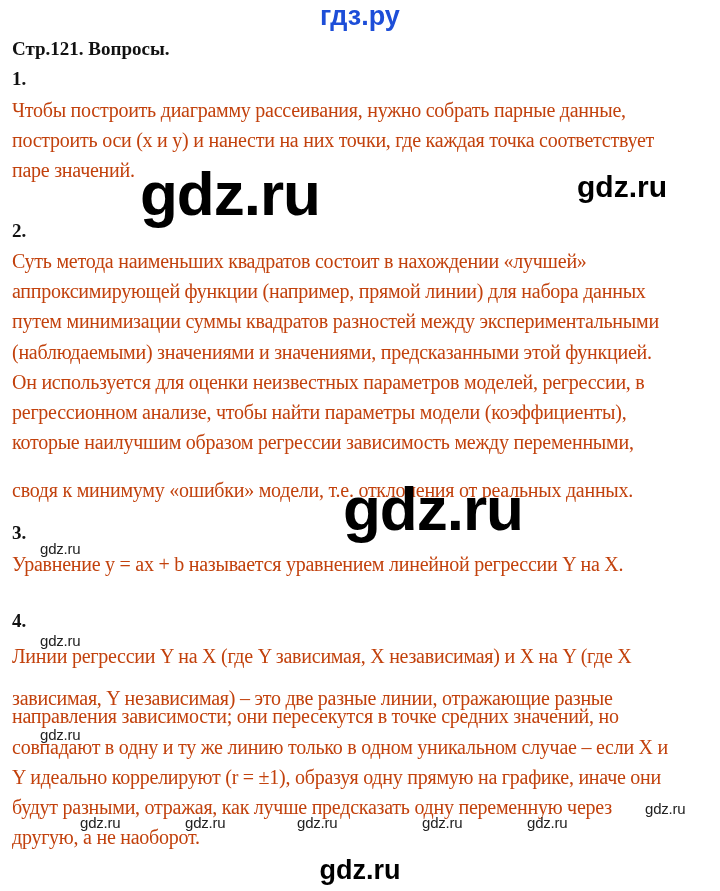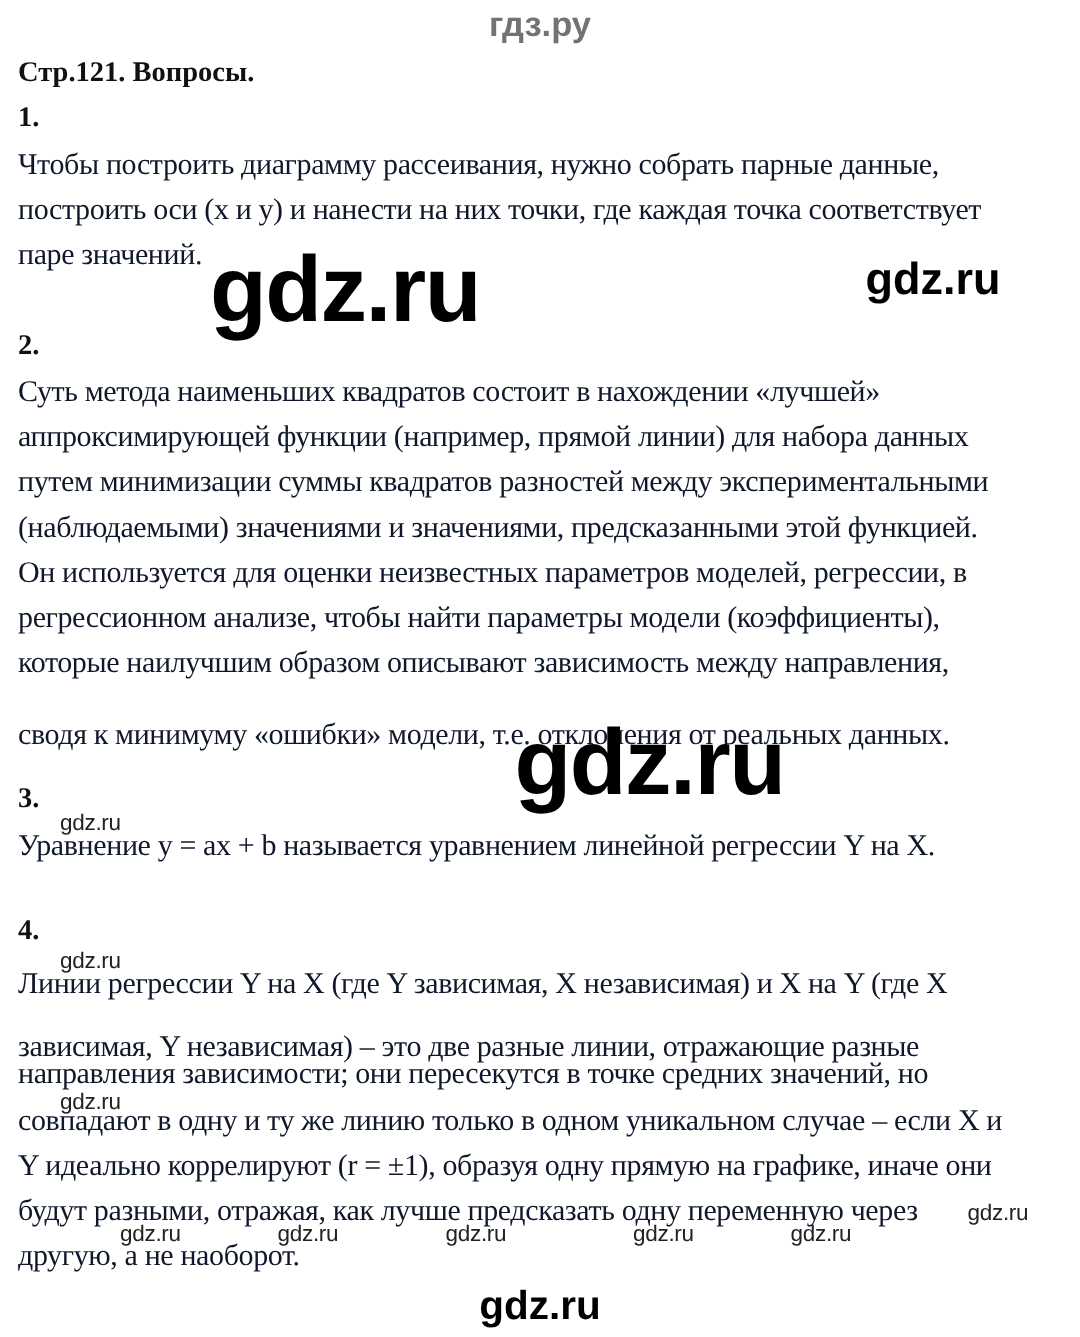--- a/index.html
+++ b/index.html
@@ -1,22 +1,22 @@
 <!DOCTYPE html>
 <html><head>
   <meta charset="utf-8">
   <style>
     html, body { margin: 0; padding: 0; background: #ffffff; }
     body { width: 720px; height: 891px; position: relative; overflow: hidden; color: #111111; }
     .abs { position: absolute; white-space: nowrap; }
-    .site-header { left: 0; width: 720px; top: 0; text-align: center; font-family: "Liberation Sans", sans-serif; font-weight: bold; font-size: 23px; line-height: 32px; color: #737373; }
+    .site-header { left: 0; width: 720px; top: 0; text-align: center; font-family: "Liberation Sans", sans-serif; font-weight: bold; font-size: 27px; line-height: 32px; color: #1d4ed8; }
     .serif { font-family: "Liberation Serif", serif; }
     .heading { left: 12px; top: 36px; font-size: 19px; font-weight: bold; line-height: 26px; }
     .qnum { left: 12px; font-size: 19px; font-weight: bold; line-height: 26px; }
-    .line { left: 12px; font-size: 20px; line-height: 28px; color: #0f172a; letter-spacing: -0.25px; }
+    .line { left: 12px; font-size: 20px; line-height: 28px; color: #c2410c; letter-spacing: -0.25px; }
     .wm { font-family: "Liberation Sans", sans-serif; font-weight: bold; color: #000; line-height: 1; }
     .wm-big { font-size: 62px; letter-spacing: -1px; }
     .wm-med { font-size: 30px; }
     .wm-small { font-size: 15px; font-weight: normal; color: #222; letter-spacing: -0.2px; }
     .wm-foot { font-size: 27px; }
   </style>
 </head>
 <body>
 
 <div class="abs site-header">гдз.ру</div>
@@ -31,21 +31,21 @@
 <div class="abs wm wm-big" style="left:140px; top:163px;">gdz.ru</div>
 <div class="abs wm wm-med" style="left:577px; top:172px;">gdz.ru</div>
 
 <div class="abs serif qnum" style="top:218px;">2.</div>
 <div class="abs serif line" style="top:247px;">Суть метода наименьших квадратов состоит в нахождении «лучшей»</div>
 <div class="abs serif line" style="top:277px;">аппроксимирующей функции (например, прямой линии) для набора данных</div>
 <div class="abs serif line" style="top:307px;">путем минимизации суммы квадратов разностей между экспериментальными</div>
 <div class="abs serif line" style="top:338px;">(наблюдаемыми) значениями и значениями, предсказанными этой функцией.</div>
 <div class="abs serif line" style="top:368px;">Он используется для оценки неизвестных параметров моделей, регрессии, в</div>
 <div class="abs serif line" style="top:398px;">регрессионном анализе, чтобы найти параметры модели (коэффициенты),</div>
-<div class="abs serif line" style="top:428px;">которые наилучшим образом описывают зависимость между направления,</div>
+<div class="abs serif line" style="top:428px;">которые наилучшим образом регрессии зависимость между переменными,</div>
 <div class="abs serif line" style="top:476px;">сводя к минимуму «ошибки» модели, т.е. отклонения от реальных данных.</div>
 
 <div class="abs wm wm-big" style="left:343px; top:478px;">gdz.ru</div>
 
 <div class="abs serif qnum" style="top:520px;">3.</div>
 <div class="abs wm wm-small" style="left:40px; top:541px;">gdz.ru</div>
 <div class="abs serif line" style="top:550px;">Уравнение y = ax + b называется уравнением линейной регрессии Y на X.</div>
 
 <div class="abs serif qnum" style="top:608px;">4.</div>
 <div class="abs wm wm-small" style="left:40px; top:633px;">gdz.ru</div>

